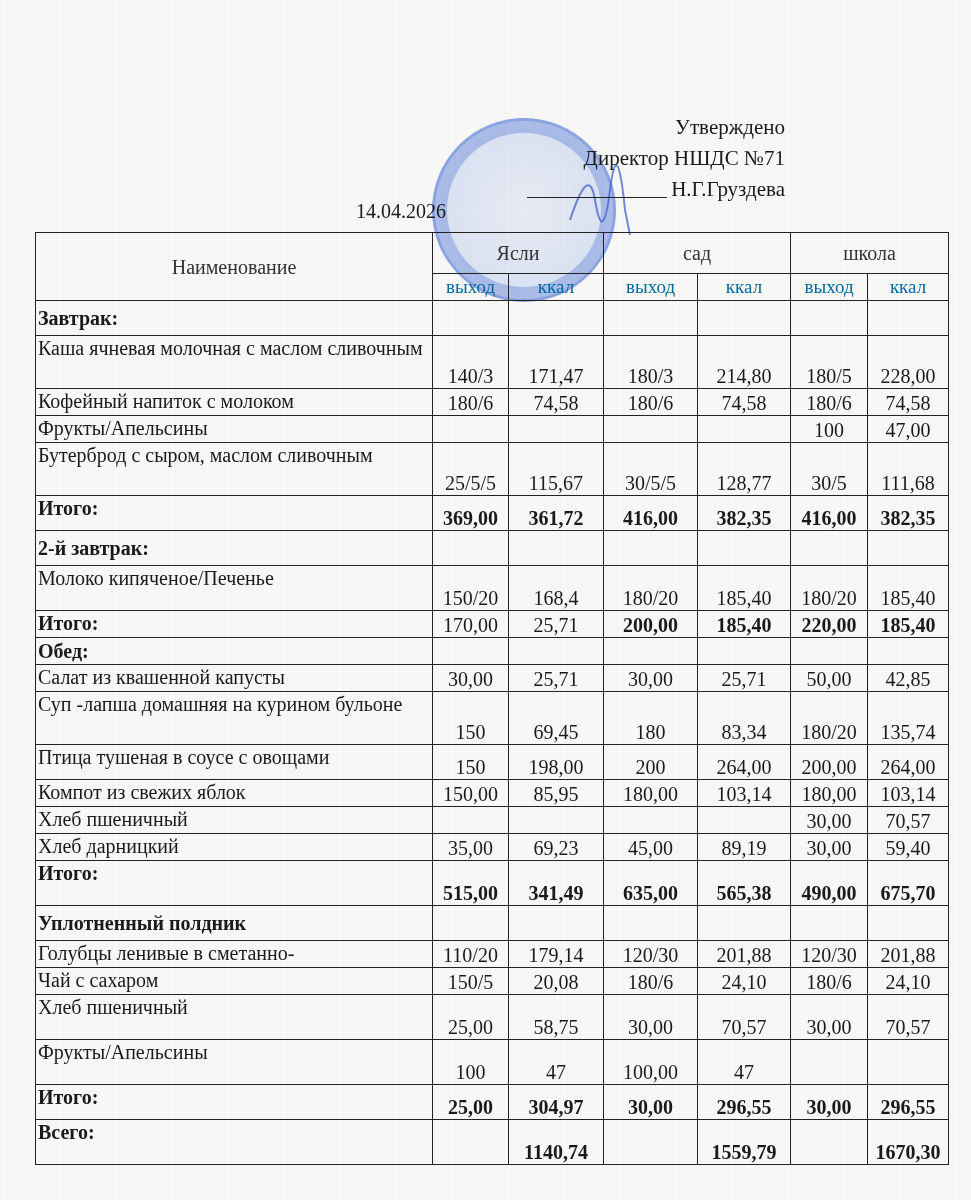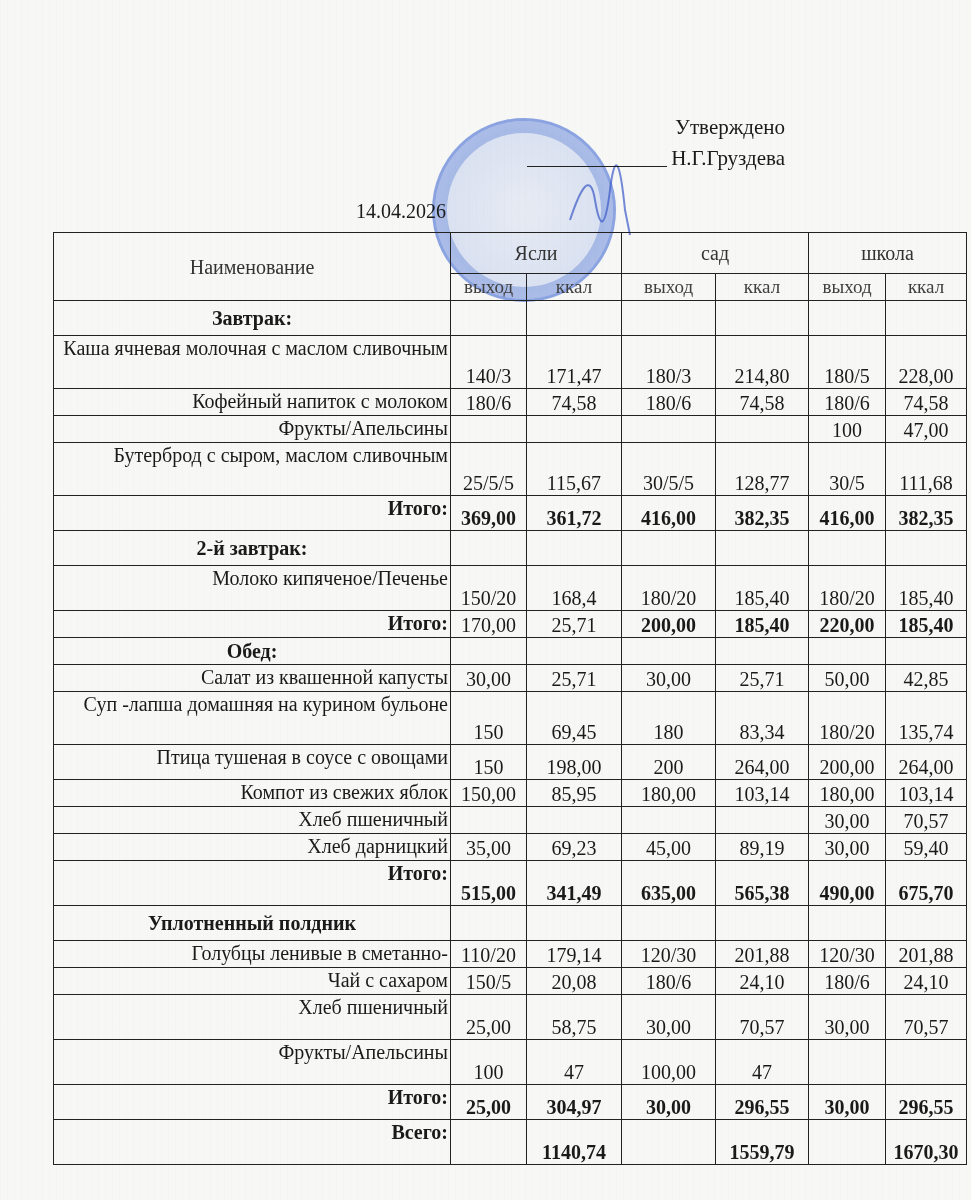--- a/index.html
+++ b/index.html
@@ -30,55 +30,55 @@
   .signature {
     position: absolute; left: 560px; top: 150px; width: 80px; height: 90px;
   }
   .date {
     position: absolute; left: 356px; top: 200px; font-size: 20px; font-family: Liberation Serif, serif;
   }
   table.menu {
     position: absolute; left: 35px; top: 232px; width: 913px;
     border-collapse: collapse; table-layout: fixed;
     font-size: 20px;
-    margin-left: 18px;
   }
   table.menu td, table.menu th {
     border: 1.5px solid #222; padding: 0 2px; font-weight: normal;
     line-height: 24px;
   }
   col.c-name { width: 397px; }
   col.c-v1 { width: 76px; } col.c-k1 { width: 95px; }
   col.c-v2 { width: 94px; } col.c-k2 { width: 93px; }
   col.c-v3 { width: 77px; } col.c-k3 { width: 81px; }
   th.grp { text-align: center; height: 40px; font-size: 20px; color: #333; }
-  th.sub { text-align: center; height: 26px; font-size: 19px; color: #404040; }
+  th.sub { text-align: center; height: 26px; font-size: 19px; color: #0369a1; }
   td.num { text-align: center; vertical-align: bottom; padding-bottom: 2px; }
-  td.name { text-align: right; vertical-align: top; padding-left: 3px; }
-  tr.section td.name { text-align: center; font-weight: bold; }
+  td.name { text-align: left; vertical-align: top; padding-left: 3px; }
+  tr.section td.name { text-align: left; font-weight: bold; }
   tr.total td { font-weight: bold; }
   tr.total td.name { font-weight: bold; }
   td.plain { font-weight: normal !important; }
   tr.tall td { height: 52px; }
   tr.std td { height: 26px; }
   tr.mid td { height: 34px; }
   tr.big td { height: 44px; }
 </style>
 </head>
 <body>
 
 <div class="scan-noise"></div>
 
 <div class="stamp"></div>
 <svg class="signature" viewBox="0 0 80 90">
   <path d="M10 70 C 20 40, 30 20, 35 50 S 45 80, 50 40 S 60 10, 65 60 L 70 85" stroke="rgba(60,90,200,0.7)" stroke-width="2" fill="none"></path>
 </svg>
 
 <div class="approval">
   <div>Утверждено</div>
+  <div>Директор НШДС №71</div>
   <div><span class="sig-line"></span><span>Н.Г.Груздева</span></div>
 </div>
 
 <div class="date">14.04.2026</div>
 
 <table class="menu">
   <colgroup>
     <col class="c-name">
       <col class="c-v1">
       <col class="c-k1">

